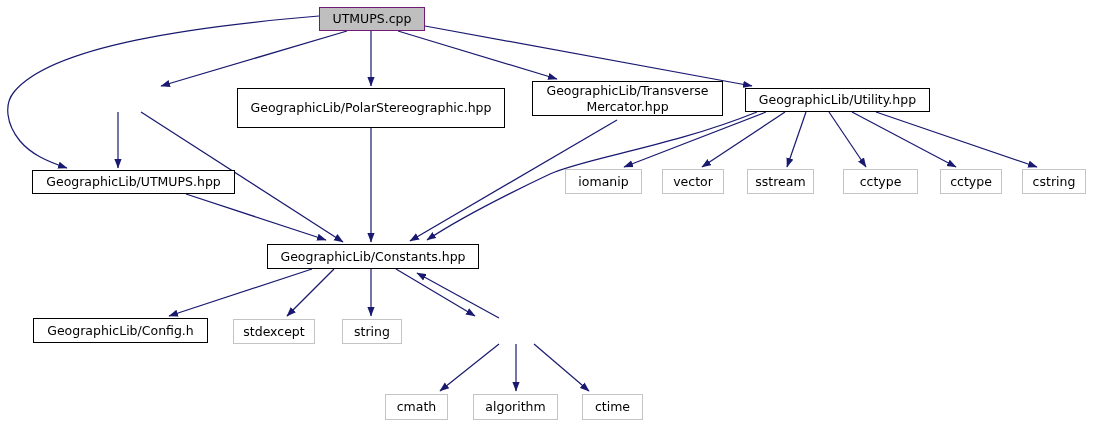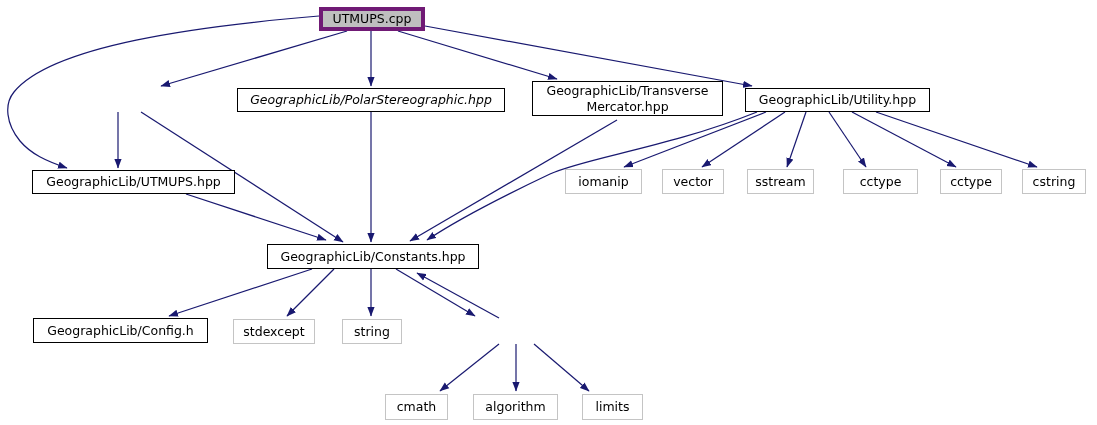--- a/index.html
+++ b/index.html
@@ -17,21 +17,21 @@
     box-sizing:border-box;
     border:1px solid #000000;
     background:#ffffff;
     color:#000000;
     font-size:12.5px;
     line-height:1.22;
     text-align:center;
     white-space:pre-line;
     cursor:default;
   }
-  .node.root{background:#bfbfbf;border:4px solid #701a75;}
+  .node.root{background:#bfbfbf;border:1px solid #701a75;}
   .node.std{border:1px solid #c4c4c4;}
 </style>
 </head>
 <body>
 
 <div id="stage">
 
   <svg id="edges" viewBox="0 0 1097 425" xmlns="http://www.w3.org/2000/svg">
     <defs>
       <marker id="arrow" viewBox="0 0 10 8" markerWidth="10" markerHeight="8" refX="9" refY="4" orient="auto" markerUnits="userSpaceOnUse">
@@ -62,36 +62,36 @@
       <path d="M396,269 L475,316" marker-end="url(#arrow)"></path>
       <path d="M499,318 L417,273" marker-end="url(#arrow)"></path>
       <path d="M499,344 L440,391" marker-end="url(#arrow)"></path>
       <path d="M516,344 L516,391" marker-end="url(#arrow)"></path>
       <path d="M534,344 L589,391" marker-end="url(#arrow)"></path>
     </g>
   </svg>
 
   <div class="node root" style="left:319px;top:7px;width:106px;height:24px;">UTMUPS.cpp</div>
 
-  <div class="node" style="left:237px;top:88px;width:268px;height:24px;font-style:italic;">GeographicLib/PolarStereographic.hpp</div>
+  <div class="node" style="left:237px;top:88px;width:268px;height:40px;">GeographicLib/PolarStereographic.hpp</div>
   <div class="node" style="left:532px;top:81px;width:191px;height:35px;">GeographicLib/Transverse
 Mercator.hpp</div>
   <div class="node" style="left:745px;top:88px;width:185px;height:24px;">GeographicLib/Utility.hpp</div>
 
   <div class="node" style="left:17px;top:170px;width:203px;height:24px;margin-left:15px;">GeographicLib/UTMUPS.hpp</div>
   <div class="node std" style="left:565px;top:169px;width:77px;height:25px;">iomanip</div>
   <div class="node std" style="left:662px;top:169px;width:62px;height:25px;">vector</div>
   <div class="node std" style="left:747px;top:169px;width:67px;height:25px;">sstream</div>
   <div class="node std" style="left:843px;top:169px;width:75px;height:25px;">cctype</div>
   <div class="node std" style="left:940px;top:169px;width:62px;height:25px;">cctype</div>
   <div class="node std" style="left:1022px;top:169px;width:64px;height:25px;">cstring</div>
 
   <div class="node" style="left:267px;top:244px;width:212px;height:25px;">GeographicLib/Constants.hpp</div>
 
   <div class="node std" style="left:233px;top:319px;width:82px;height:25px;">stdexcept</div>
   <div class="node" style="left:33px;top:318px;width:175px;height:25px;">GeographicLib/Config.h</div>
   <div class="node std" style="left:342px;top:319px;width:60px;height:25px;">string</div>
 
   <div class="node std" style="left:385px;top:394px;width:63px;height:26px;">cmath</div>
   <div class="node std" style="left:473px;top:394px;width:85px;height:26px;">algorithm</div>
-  <div class="node std" style="left:582px;top:394px;width:61px;height:26px;">limits</div>
+  <div class="node std" style="left:582px;top:394px;width:61px;height:26px;">ctime</div>
 
 </div>
 
 </body></html>

